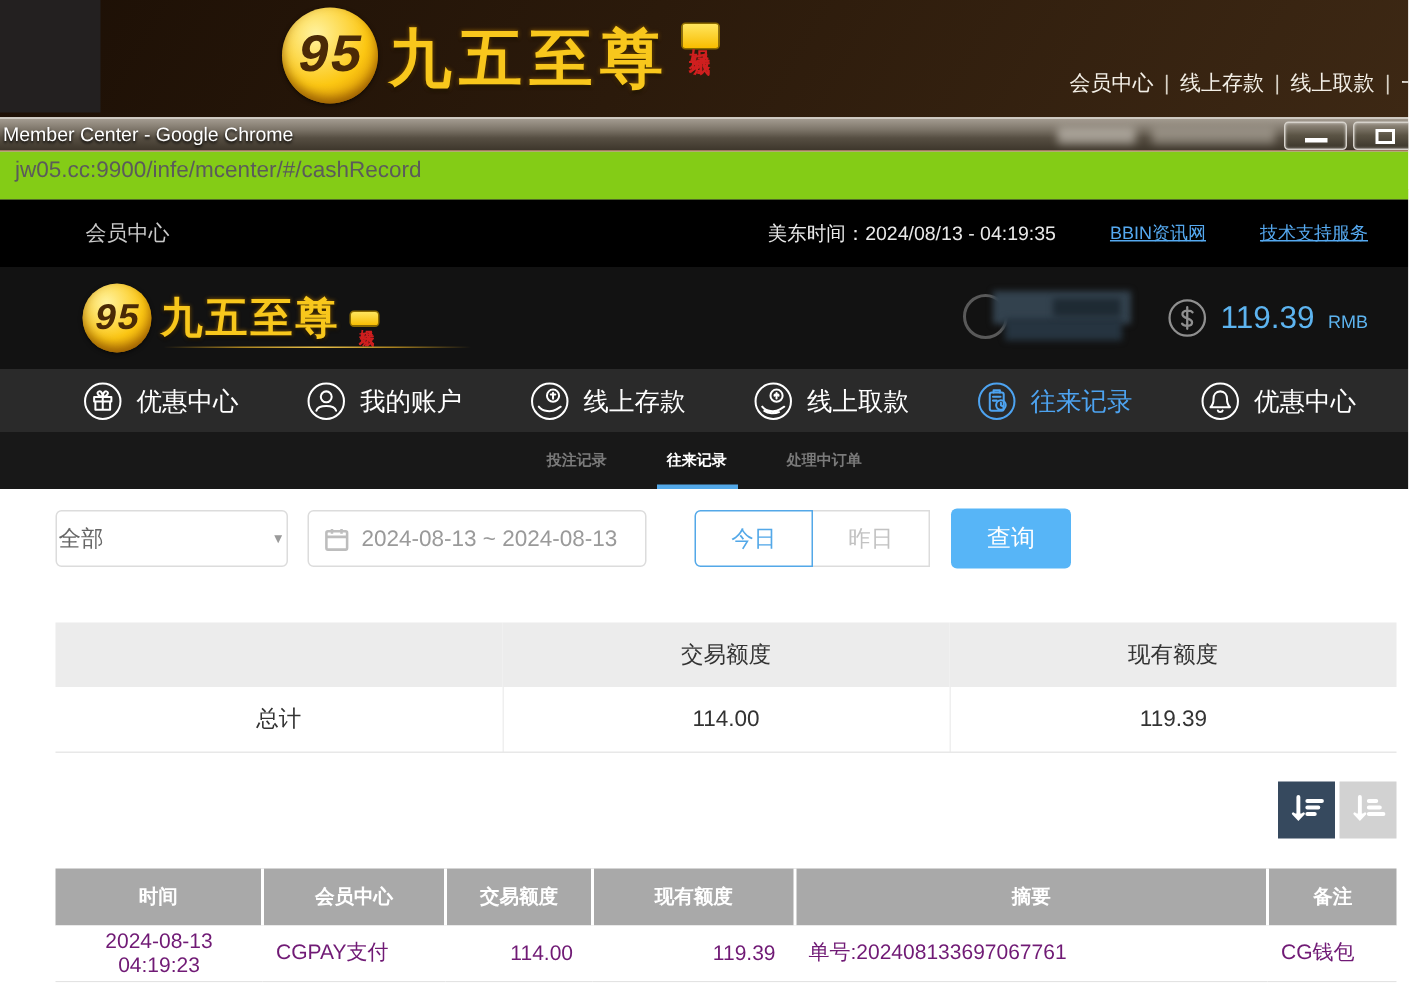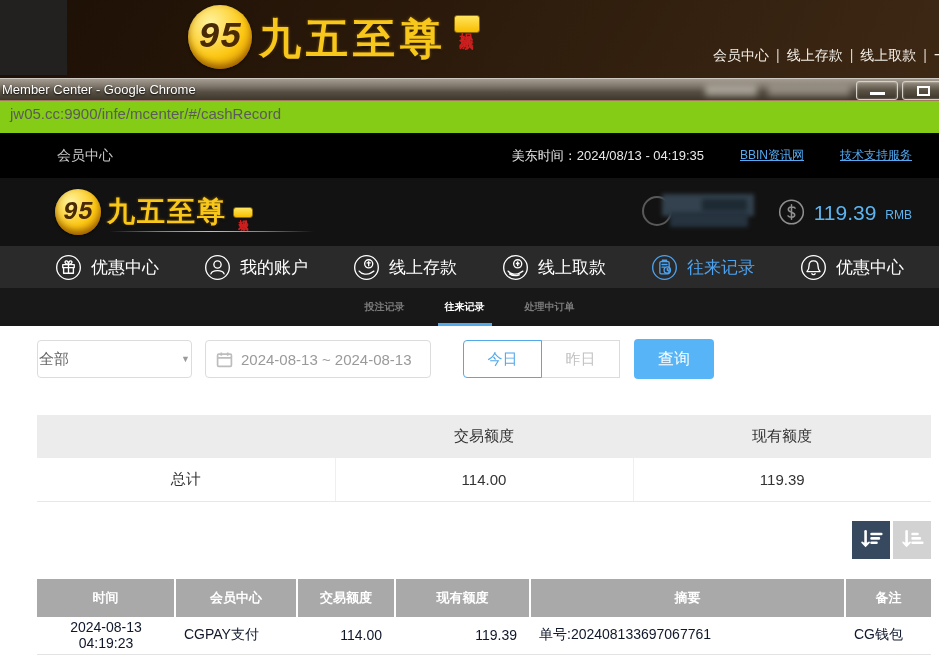--- a/index.html
+++ b/index.html
@@ -109,21 +109,21 @@
   .sort-row { width:894px; margin:19px 0 0 37px; display:flex; justify-content:flex-end; gap:3px; }
   .sort-btn { width:38px; height:38px; border:none; display:flex; align-items:center; justify-content:center; cursor:pointer; }
   .sort-btn.desc { background:#36495e; }
   .sort-btn.asc { background:#d2d2d2; }
   .sort-ico { width:26px; height:26px; fill:none; stroke:#fff; stroke-width:2.4; stroke-linecap:round; }
 
   .records-table { margin:20px 0 0 37px; width:894px; table-layout:fixed; }
   .records-table thead th { height:38px; background:#a9a9a9; color:#fff; font-size:13px; font-weight:bold;
     border-right:2px solid #fff; }
   .records-table thead th:last-child { border-right:none; }
-  .records-table tbody td { height:38px; font-size:14px; color:#0f172a; border-bottom:1px solid #e3e3e3; padding:0 9px; background:#fff; }
+  .records-table tbody td { height:38px; font-size:14px; color:#701a75; border-bottom:1px solid #e3e3e3; padding:0 9px; background:#fff; }
   .al-c { text-align:center; } .al-l { text-align:left; } .al-r { text-align:right; padding-right:13px !important; }
 </style>
 </head>
 <body>
 
 <div class="page">
 
   <div class="bg-strip">
     <div class="bg-black-box"></div>
     <div class="bg-logo">

